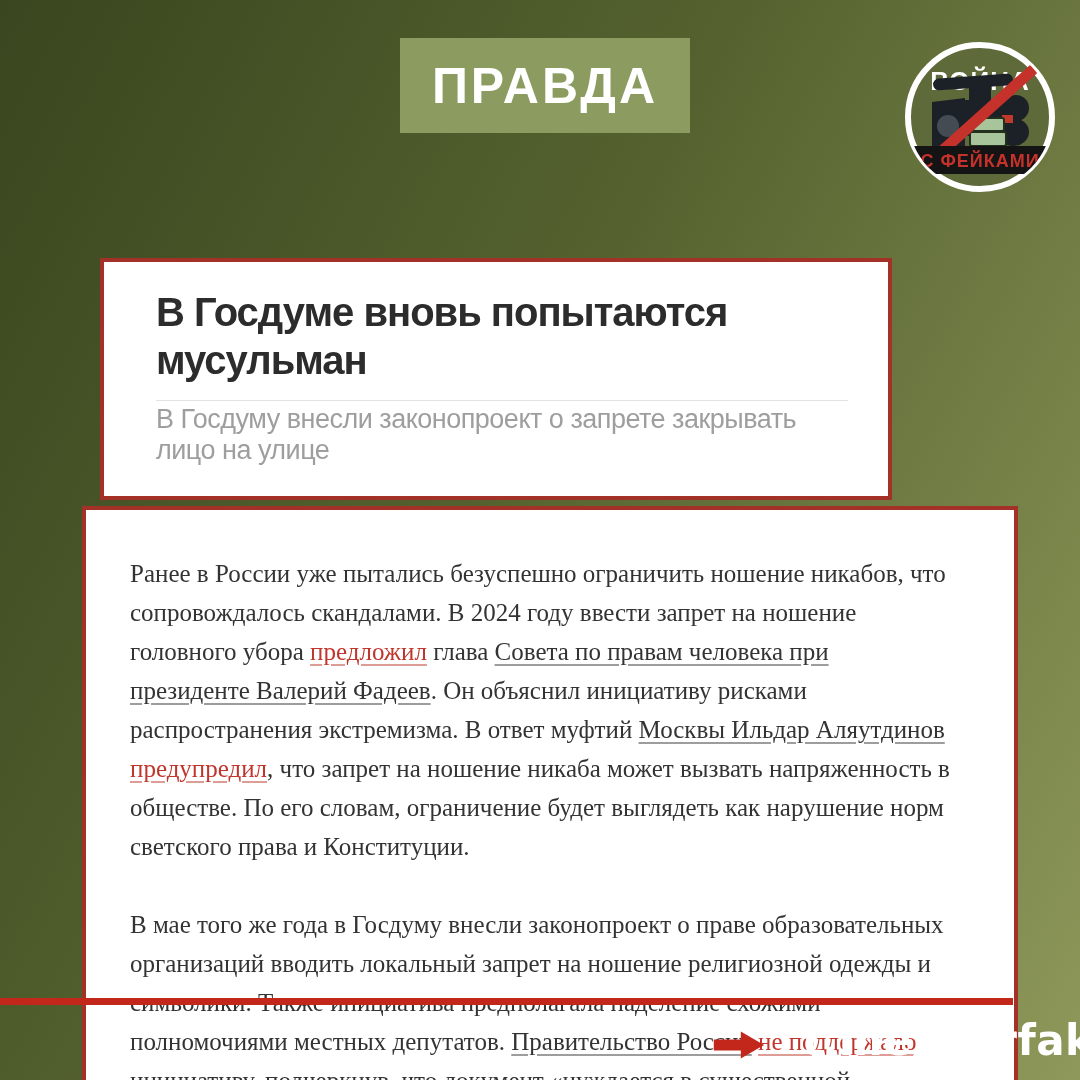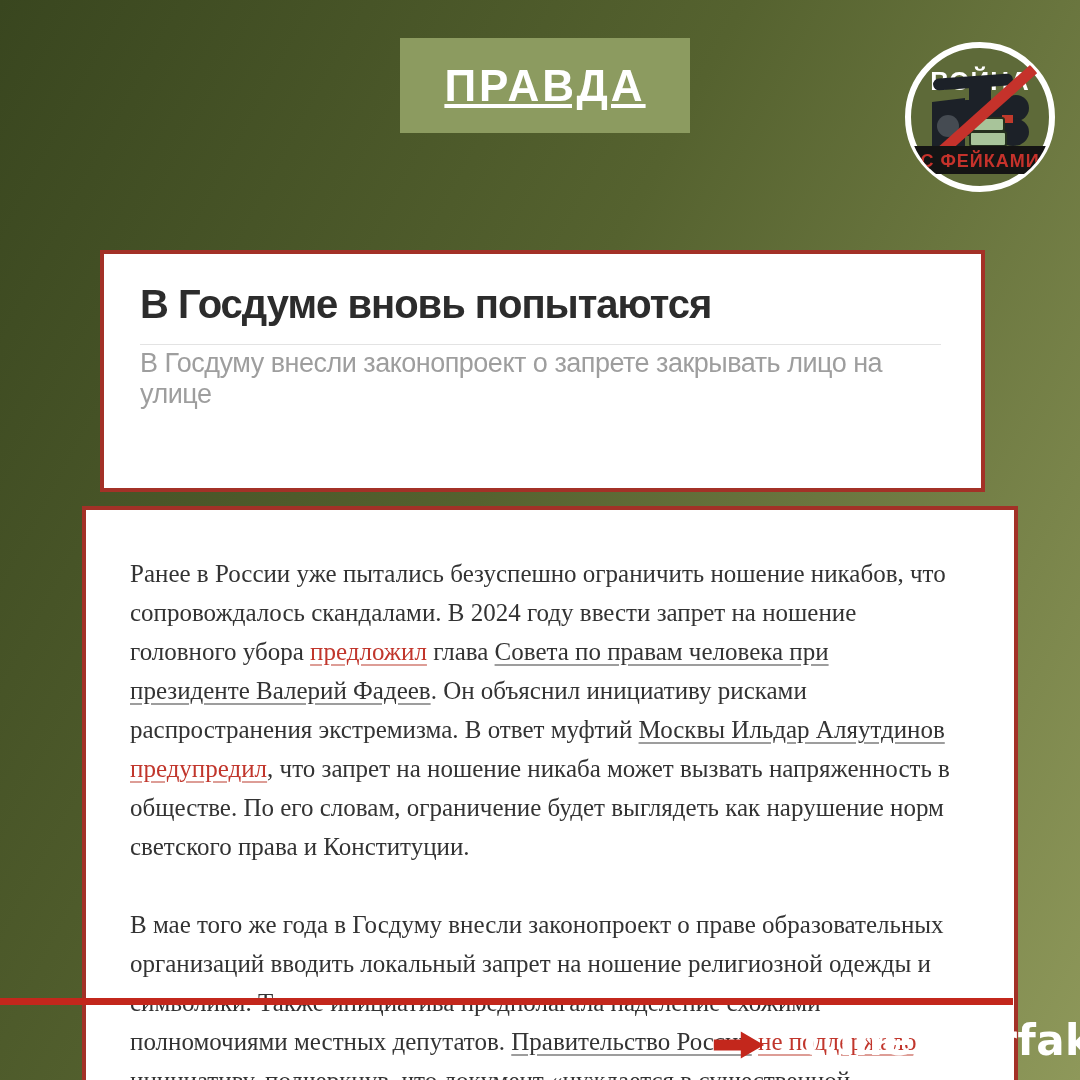--- a/index.html
+++ b/index.html
@@ -16,37 +16,36 @@
 
   .truth-badge {
     position: absolute;
     left: 400px; top: 38px;
     width: 290px; height: 95px;
     background: var(--truth-box-green, #8c9b60);
     display: flex; align-items: center; justify-content: center;
   }
   .truth-badge span {
     color: #ffffff;
-    font-size: 44px;
+    font-size: 50px;
     font-weight: 700;
     letter-spacing: 3px;
-    text-decoration: underline;
   }
 
   .logo-wrap { position: absolute; left: 903px; top: 40px; width: 154px; height: 154px; text-align: center; }
 
   .card {
     position: absolute;
     background: #ffffff;
     border: 4px solid var(--card-border-red, #a33127);
   }
   .headline-card {
-    left: 100px; top: 250px;
-    width: 885px; height: 242px;
-    padding: 26px 40px 18px 36px;
+    left: 100px; top: 258px;
+    width: 792px; height: 242px;
+    padding: 26px 40px 18px 52px;
   }
   .headline-card h1 {
     color: var(--headline-text, #2c2c2c);
     font-size: 40px;
     line-height: 48px;
     font-weight: 700;
     letter-spacing: -1px;
   }
   .headline-card h1 .title-line { display: block; white-space: nowrap; }
   .headline-card .divider {
@@ -148,20 +147,21 @@
       <line x1="20" y1="128" x2="134" y2="26" stroke="#c5322b" stroke-width="11"></line>
       <rect x="0" y="106" width="154" height="28" fill="#141414"></rect>
       <text x="77" y="127" text-anchor="middle" fill="#c5322b" font-family="Liberation Sans, sans-serif" font-size="18" font-weight="700" letter-spacing="1">С ФЕЙКАМИ</text>
     </g>
   </svg>
 </div>
 
 <div class="card headline-card">
   <h1>
       <span class="title-line">В Госдуме вновь попытаются</span>
+      <span class="title-line">мусульман</span>
     </h1>
   <hr class="divider">
   <p class="subtitle">В Госдуму внесли законопроект о запрете закрывать лицо на улице</p>
 </div>
 
 <div class="card body-card">
   <div>
       <p class="para"><span>Ранее в России уже пытались безуспешно ограничить ношение никабов, что сопровождалось скандалами. В 2024 году ввести запрет на ношение головного убора </span><a class="link-red">предложил</a><span> глава </span><a class="link-dark">Совета по правам человека при президенте Валерий Фадеев</a><span>. Он объяснил инициативу рисками распространения экстремизма. В ответ муфтий </span><a class="link-dark">Москвы Ильдар Аляутдинов</a><span> </span><a class="link-red">предупредил</a><span>, что запрет на ношение никаба может вызвать напряженность в обществе. По его словам, ограничение будет выглядеть как нарушение норм светского права и Конституции.</span></p>
       <p class="para"><span>В мае того же года в Госдуму внесли законопроект о праве образовательных организаций вводить локальный запрет на ношение религиозной одежды и символики. Также инициатива предполагала наделение схожими полномочиями местных депутатов. </span><a class="link-dark">Правительство России</a><span> </span><a class="link-red">не поддержало</a><span> инициативу, подчеркнув, что документ «нуждается в существенной доработке».</span></p>
     </div>

